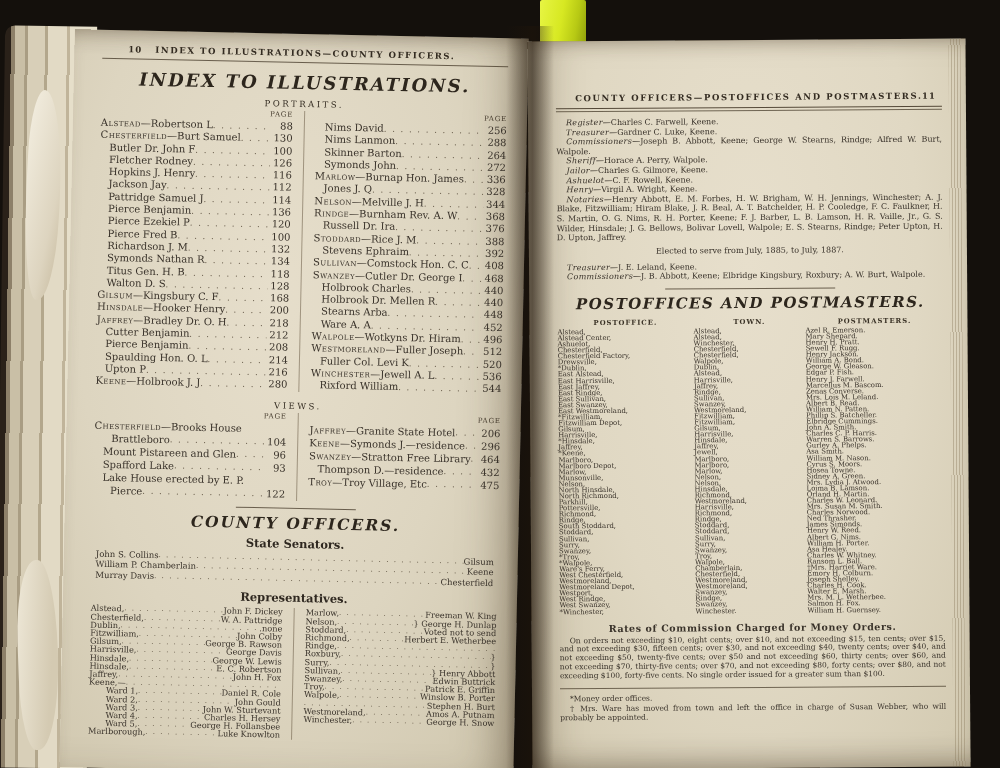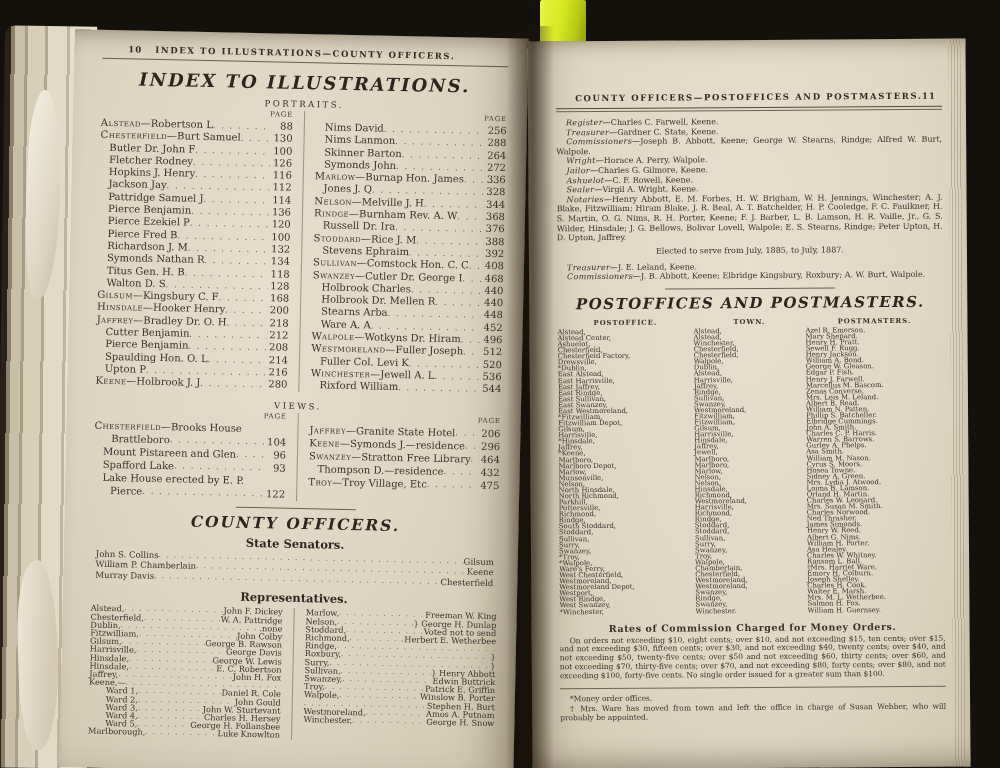--- a/index.html
+++ b/index.html
@@ -613,26 +613,26 @@
     <div class="edge-lines"></div>
     <div class="content pr-content">
       <div class="runhead">
         <span>COUNTY OFFICERS—POSTOFFICES AND POSTMASTERS.</span>
         <span class="pageno-right">11</span>
       </div>
       <div class="rule2"></div>
 
       <div class="off" style="margin-top:6px">
           <p><i>Register</i><span>—Charles C. Farwell, Keene.</span></p>
-          <p><i>Treasurer</i><span>—Gardner C. State, Keene.</span></p>
+          <p><i>Treasurer</i><span>—Gardner C. Luke, Keene.</span></p>
           <p><i>Commissioners</i><span>—Joseph B. Abbott, Keene; George W. Stearns, Rindge; Alfred W. Burt, Walpole.</span></p>
-          <p><i>Wright</i><span>—Horace A. Perry, Walpole.</span></p>
+          <p><i>Sheriff</i><span>—Horace A. Perry, Walpole.</span></p>
           <p><i>Jailor</i><span>—Charles G. Gilmore, Keene.</span></p>
           <p><i>Ashuelot</i><span>—C. F. Rowell, Keene.</span></p>
-          <p><i>Sealer</i><span>—Virgil A. Wright, Keene.</span></p>
+          <p><i>Henry</i><span>—Virgil A. Wright, Keene.</span></p>
           <p><i>Notaries</i><span>—Henry Abbott, E. M. Forbes, H. W. Brigham, W. H. Jennings, Winchester; A. J. Blake, Fitzwilliam; Hiram Blake, J. R. Beal, A. T. Batchelder, H. P. Cooledge, F. C. Faulkner, H. S. Martin, O. G. Nims, R. H. Porter, Keene; F. J. Barber, L. B. Lamson, H. R. Vaille, Jr., G. S. Wilder, Hinsdale; J. G. Bellows, Bolivar Lovell, Walpole; E. S. Stearns, Rindge; Peter Upton, H. D. Upton, Jaffrey.</span></p>
         </div>
       <div class="elected">Elected to serve from July, 1885, to July, 1887.</div>
       <div class="off off2">
           <p><i>Treasurer</i><span>—J. E. Leland, Keene.</span></p>
           <p><i>Commissioners</i><span>—J. B. Abbott, Keene; Elbridge Kingsbury, Roxbury; A. W. Burt, Walpole.</span></p>
         </div>
 
       <div class="short-rule" style="width:170px"></div>
       <div class="po-title">POSTOFFICES AND POSTMASTERS.</div>

